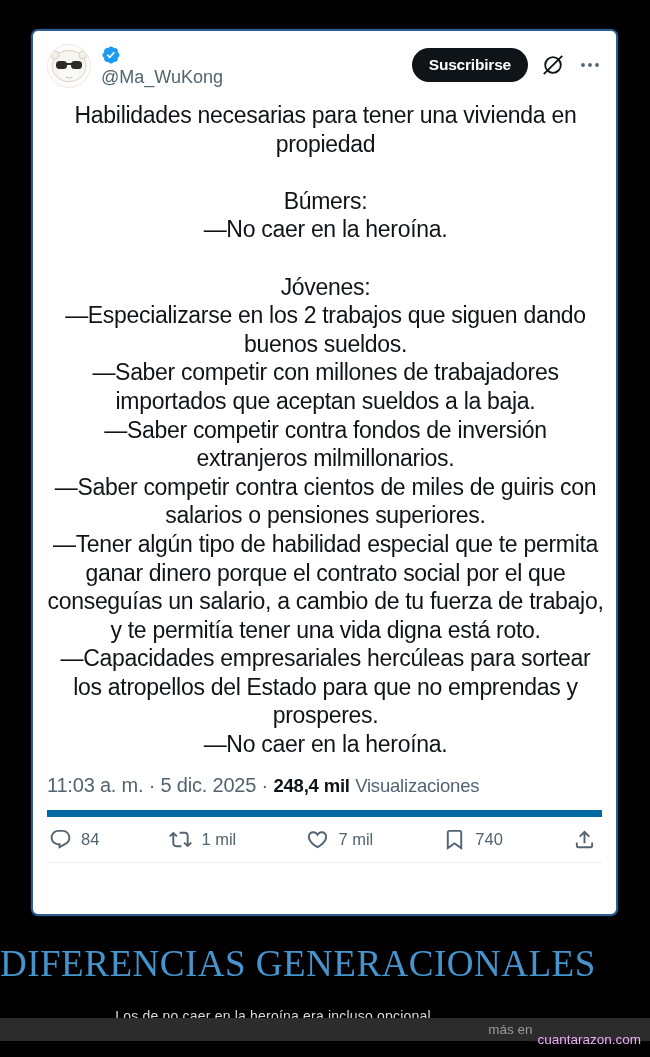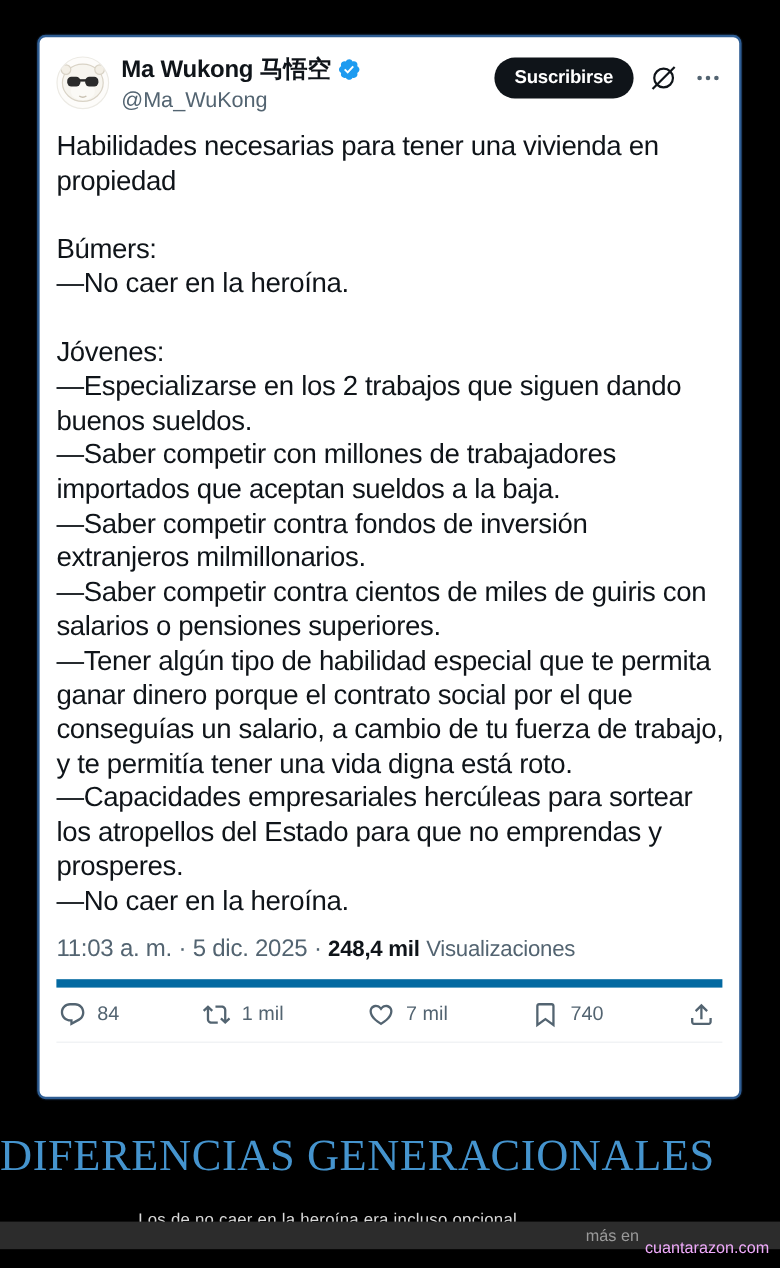--- a/index.html
+++ b/index.html
@@ -45,20 +45,21 @@
     padding: 8px 17px; cursor: pointer; letter-spacing: -0.2px;
   }
   .icon-btn { background: none; border: none; cursor: pointer; display: flex; align-items: center; padding: 0; }
 
   .tweet-body {
     margin-top: 13px;
     font-size: 23px; line-height: 28.6px;
     color: #0f1419; letter-spacing: -0.3px;
     white-space: pre-wrap;
     width: 557px;
+    text-align: center;
   }
 
   .tweet-meta {
     margin-top: 15px;
     font-size: 20px; color: #536471; letter-spacing: -0.2px;
   }
   .tweet-meta .views-count { color: #0f1419; font-weight: bold; font-size: 18.5px; }
   .tweet-meta .views-label { font-size: 18.5px; }
 
   .action-bar {
@@ -112,21 +113,20 @@
           <circle cx="35" cy="10" r="4" fill="#f3efe6" stroke="#d9d3c6" stroke-width="1"></circle>
           <ellipse cx="21" cy="28" rx="10" ry="7.5" fill="#fbfaf6"></ellipse>
           <rect x="8" y="16" width="11" height="8" rx="3.5" fill="#2b2b2b"></rect>
           <rect x="23" y="16" width="11" height="8" rx="3.5" fill="#2b2b2b"></rect>
           <rect x="18" y="18" width="6" height="2" fill="#2b2b2b"></rect>
           <path d="M18 32 q3 2 6 0" stroke="#c9c2b2" stroke-width="1.2" fill="none"></path>
         </svg>
       </div>
       <div class="author-meta">
         <div class="author-name-row">
-          <span class="author-name">Ma Wukong 马悟空</span>
           <svg class="badge" viewBox="0 0 24 24">
             <path fill="#1d9bf0" d="M22.25 12c0-1.43-.88-2.67-2.19-3.34.46-1.39.2-2.9-.81-3.91s-2.52-1.27-3.91-.81c-.66-1.31-1.91-2.19-3.34-2.19s-2.67.88-3.33 2.19c-1.4-.46-2.91-.2-3.92.81s-1.26 2.52-.8 3.91c-1.31.67-2.2 1.91-2.2 3.34s.89 2.67 2.2 3.34c-.46 1.39-.21 2.9.8 3.91s2.52 1.26 3.91.81c.67 1.31 1.91 2.19 3.34 2.19s2.68-.88 3.34-2.19c1.39.45 2.9.2 3.91-.81s1.27-2.52.81-3.91c1.31-.67 2.19-1.91 2.19-3.34zm-11.71 4.2L6.8 12.46l1.41-1.42 2.26 2.26 4.8-5.23 1.47 1.36-6.2 6.77z"></path>
           </svg>
         </div>
         <span class="author-handle">@Ma_WuKong</span>
       </div>
     </div>
 
     <div class="header-right">
       <button class="subscribe-btn">Suscribirse</button>

